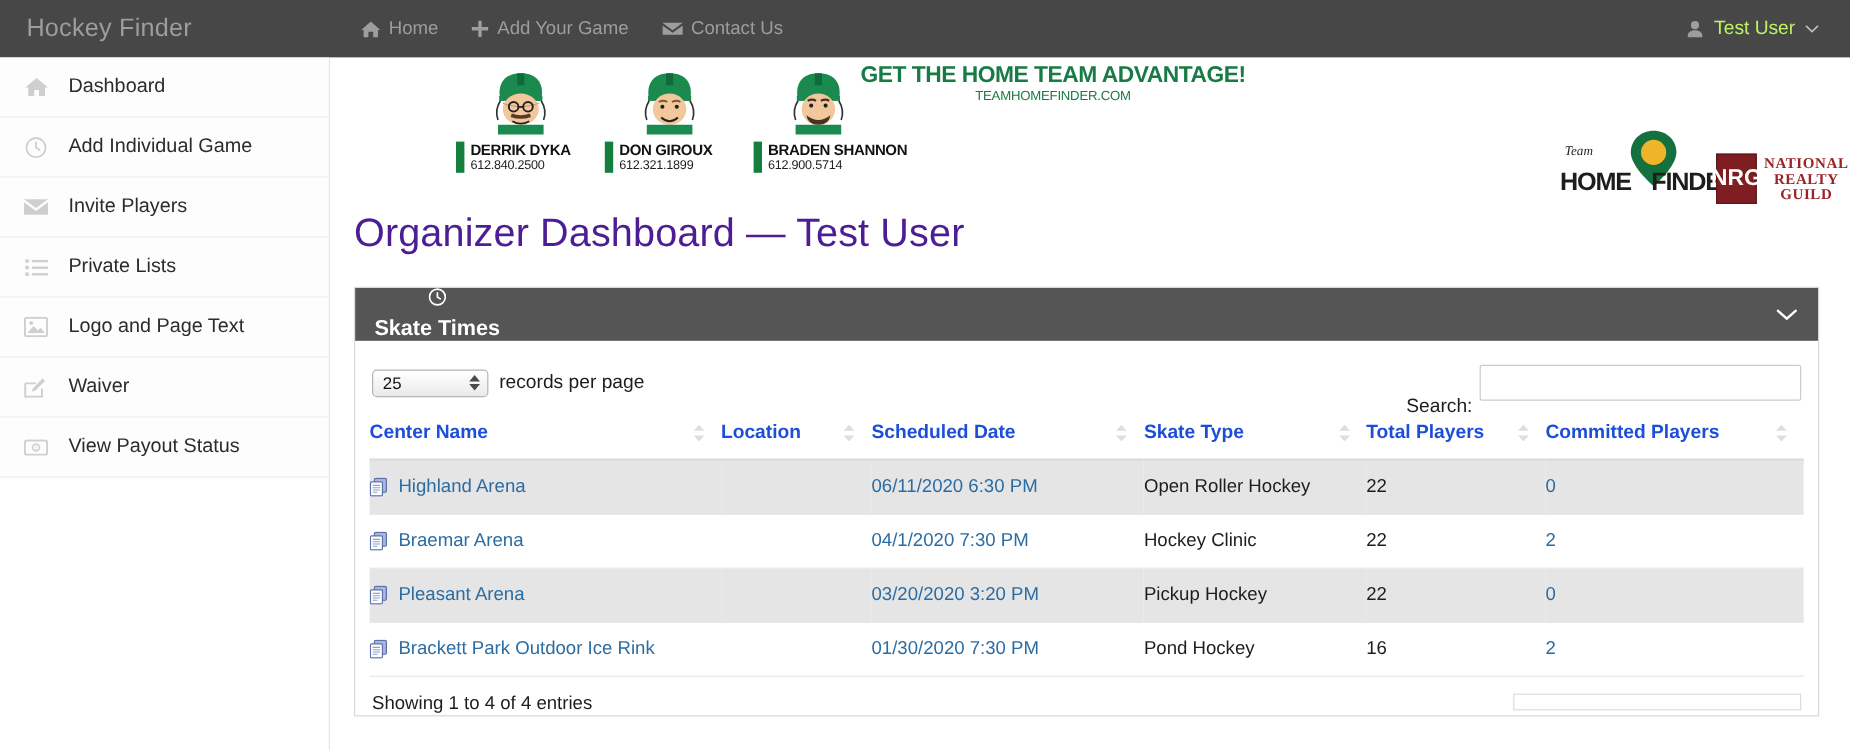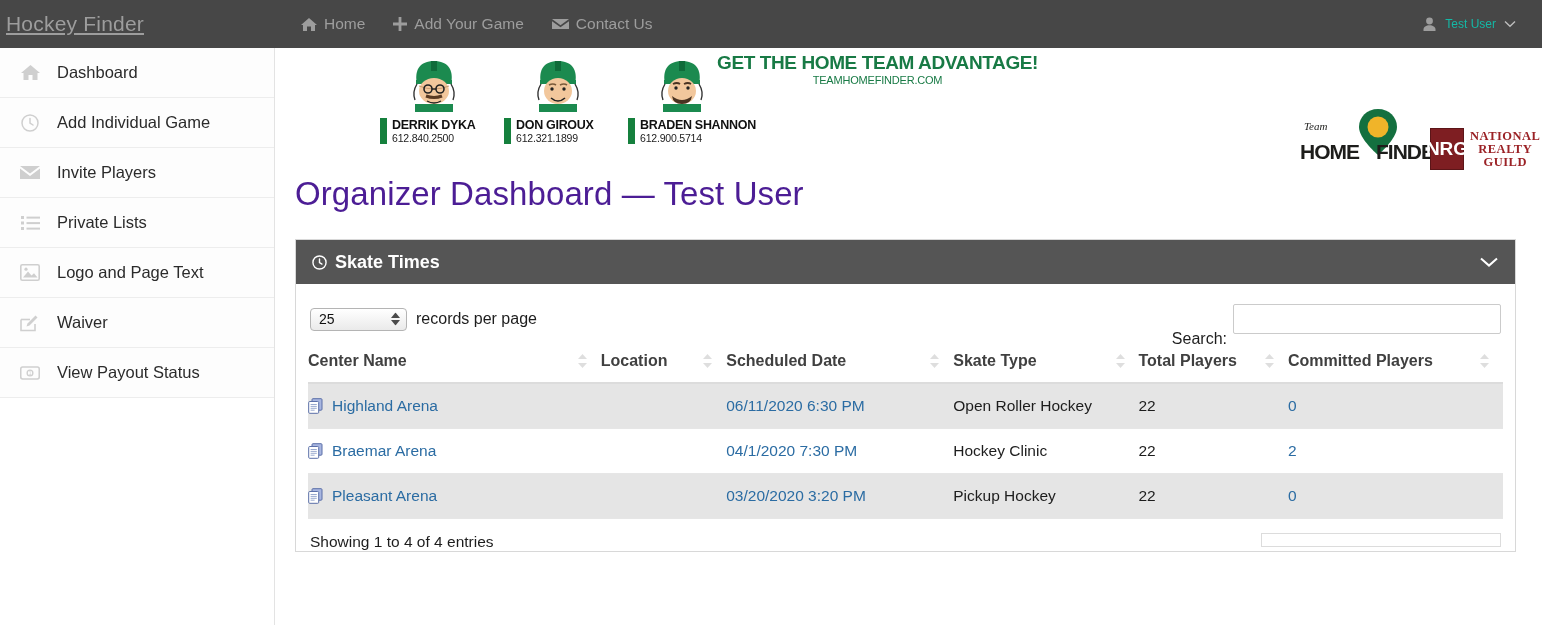--- a/index.html
+++ b/index.html
@@ -13,32 +13,31 @@
   }
 
   
   .topnav {
     position: absolute; top: 0; left: 0;
     width: 1542px; height: 48px;
     background: #474747;
     display: flex; align-items: center;
   }
   .brand {
-    width: 275px; padding-left: 6px;
+    width: 275px; padding-left: 22px;
     color: #9d9d9d; font-size: 21px; font-weight: 400;
     letter-spacing: .2px;
-    text-decoration: underline;
   }
   .topnav-links { display: flex; align-items: center; gap: 28px; margin-left: 26px; }
   .topnav-link {
     color: #9d9d9d; font-size: 15.5px; display: flex; align-items: center; gap: 7px;
     cursor: pointer; text-decoration: none;
   }
   .topnav-right { margin-left: auto; margin-right: 26px; display: flex; align-items: center; gap: 8px; }
-  .topnav-user { color: #14b8a6; font-size: 12px; }
+  .topnav-user { color: #bef264; font-size: 16px; }
   .ico { display: inline-flex; align-items: center; justify-content: center; }
   .ico svg { display: block; }
 
   
   .sidebar {
     position: absolute; top: 48px; left: 0;
     width: 275px; height: 577px;
     background: #ffffff;
     border-right: 1px solid #e3e3e3;
   }
@@ -101,21 +100,21 @@
   
   .panel {
     margin: 26px 26px 0 20px;
     border: 1px solid #d8d8d8; background: #fff;
   }
   .panel-head {
     height: 44px; background: #555555; color: #fff;
     display: flex; align-items: center; padding: 0 16px;
     cursor: pointer;
   }
-  .panel-title { font-size: 18px; font-weight: 600; display: flex; align-items: center; gap: 8px; }
+  .panel-title { font-size: 18px; font-weight: 600; display: flex; align-items: center; gap: 8px; flex-direction: column; }
   .panel-chevron { margin-left: auto; }
   .panel-body { padding: 14px 12px 0 12px; }
 
   .tools { display: flex; align-items: center; height: 42px; }
   .len-wrap { display: flex; align-items: center; gap: 9px; margin-left: 2px; }
   .sel {
     -webkit-appearance: none; appearance: none;
     width: 97px; height: 23px;
     border: 1px solid #b4b4b4; border-radius: 4px;
     background: linear-gradient(#ffffff, #eaeaea);
@@ -134,21 +133,21 @@
   .search-input {
     width: 268px; height: 30px;
     border: 1px solid #cbcbcb; border-radius: 2px;
     background: #fff; font-family: "Liberation Sans", sans-serif; font-size: 14px;
     padding: 0 8px; outline: none; color: #111;
   }
 
   
   table.dt { width: 100%; border-collapse: collapse; table-layout: fixed; }
   table.dt thead th {
-    text-align: left; font-size: 16px; font-weight: 700; color: #404040;
+    text-align: left; font-size: 16px; font-weight: 700; color: #1d4ed8;
     padding: 12px 0 12px 0; border-bottom: 2px solid #dcdcdc;
     position: relative; cursor: pointer; user-select: none;
   }
   .th-inner { display: flex; align-items: center; justify-content: space-between; padding-right: 14px; }
   .sorticon { flex: 0 0 auto; opacity: .55; }
   table.dt tbody td {
     font-size: 15.5px; color: #1d1d1d; padding: 13px 0;
     border-bottom: 1px solid #e6e6e6; vertical-align: middle;
   }
   table.dt tbody tr.odd { background: #e5e5e5; }
@@ -597,20 +596,43 @@
             <td>
               <a class="lnk">03/20/2020 3:20 PM</a>
             </td>
             <td>Pickup Hockey</td>
             <td>22</td>
             <td>
               <a class="lnk">0</a>
             </td>
           </tr>
 
+          <tr class="even">
+            <td>
+              <span class="cellname">
+                <span class="ico">
+                  <svg width="15" height="16" viewBox="0 0 15 16">
+                    <rect x="4" y="0.7" width="10" height="11.5" rx="1" fill="#a8b6e0" stroke="#5b6fa8" stroke-width="1"></rect>
+                    <rect x="0.7" y="3.5" width="10" height="11.8" rx="1" fill="#ffffff" stroke="#5b6fa8" stroke-width="1"></rect>
+                    <path d="M2.6 6.5h6.2M2.6 8.4h6.2M2.6 10.3h6.2M2.6 12.2h4" stroke="#8fa0c9" stroke-width="0.9"></path>
+                  </svg>
+                </span>
+                <a class="lnk">Brackett Park Outdoor Ice Rink</a>
+              </span>
+            </td>
+            <td></td>
+            <td>
+              <a class="lnk">01/30/2020 7:30 PM</a>
+            </td>
+            <td>Pond Hockey</td>
+            <td>16</td>
+            <td>
+              <a class="lnk">2</a>
+            </td>
+          </tr>
         </tbody>
       </table>
 
       <div class="foot">
         <span>Showing 1 to 4 of 4 entries</span>
         <span class="pager"></span>
       </div>
     </div>
   </div>
 </div>

